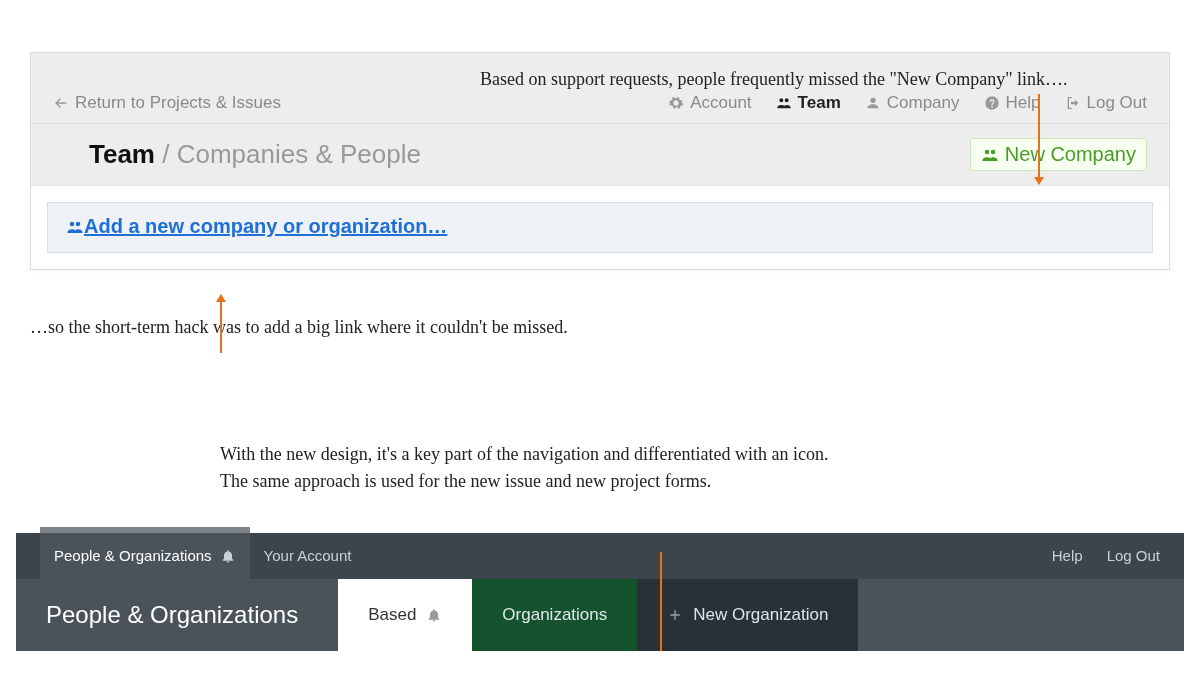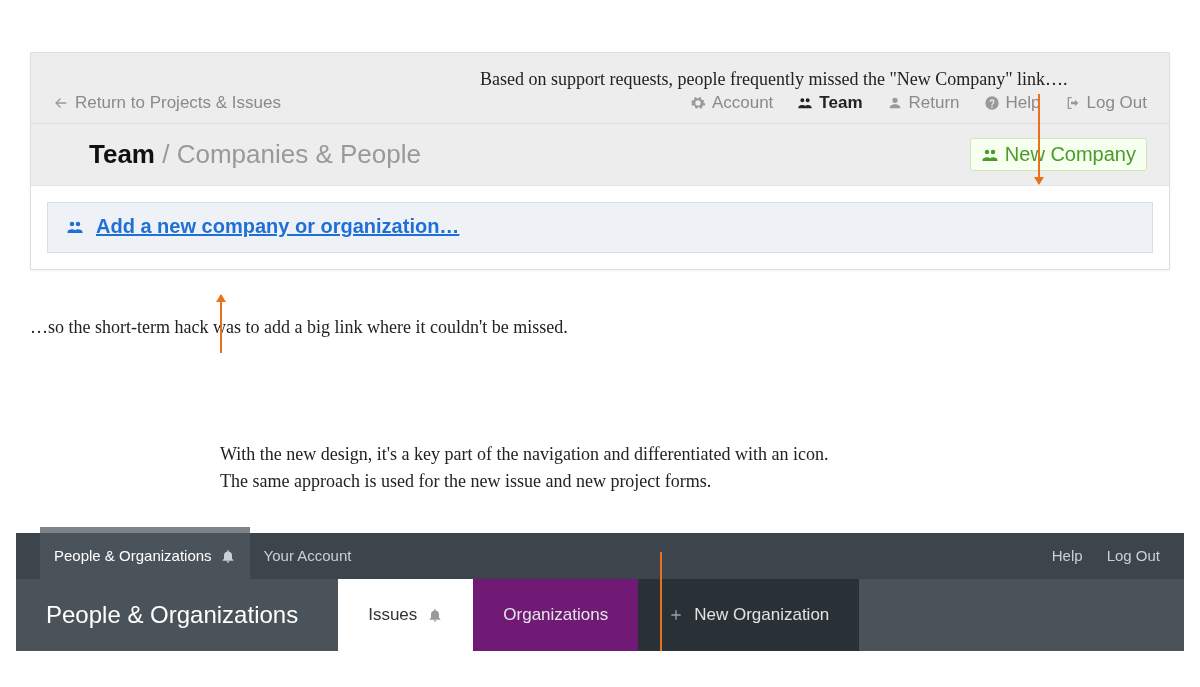--- a/index.html
+++ b/index.html
@@ -83,21 +83,21 @@
     background:#eef1f5;
     padding:12px 18px;
   }
   .p1-addlink {
     color:#1e6fd6;
     font-size:20px;
     font-weight:700;
     text-decoration:underline;
     display:inline-flex;
     align-items:center;
-    gap:12px;
+    gap:0;
     cursor:pointer;
   }
   .p1-addlink .gicon { fill:#1e6fd6; }
 
   
   .anno-top { position:absolute; top:14px; left:480px; width:680px; }
   .anno-mid {
     margin: 44px 30px 0 30px;
   }
   .anno-lower {
@@ -166,21 +166,21 @@
     padding-right:40px;
   }
   .p2-sub {
     display:flex; align-items:center; gap:10px;
     padding:0 30px;
     font-size:17px;
     cursor:pointer;
     color:#e2e6e9;
   }
   .p2-sub.people { background:#fff; color:#333; }
-  .p2-sub.org { background:#701a75; }
+  .p2-sub.org { background:#14532d; }
   .p2-sub.neworg { background:#2a3136; color:#dfe3e6;text-align:center; }
   .p2-sub .gicon { fill:#999; }
   .p2-sub.neworg .gicon { fill:#9aa1a6; }
 
   .wrap { position:relative; width:1200px; }
 </style>
 </head>
 <body>
 
 <div class="wrap">
@@ -206,21 +206,21 @@
         <div class="p1-navitem active">
           <svg class="gicon" viewBox="0 0 24 24">
               <path d="M8 11a3 3 0 100-6 3 3 0 000 6zm8 0a3 3 0 100-6 3 3 0 000 6zM2 19c0-3 4-4 6-4s6 1 6 4v1H2zm12 0c0-1.3-.6-2.3-1.5-3 .9-.6 2.2-1 3.5-1 2 0 6 1 6 4v1h-8z"></path>
             </svg>
           <span>Team</span>
         </div>
         <div class="p1-navitem">
           <svg class="gicon" viewBox="0 0 24 24">
               <path d="M12 12a4 4 0 100-8 4 4 0 000 8zm0 2c-4 0-8 2-8 5v1h16v-1c0-3-4-5-8-5z"></path>
             </svg>
-          <span>Return</span>
+          <span>Company</span>
         </div>
         <div class="p1-navitem">
           <svg class="gicon" viewBox="0 0 24 24">
               <path d="M12 2a10 10 0 100 20 10 10 0 000-20zm1 17h-2v-2h2zm1.6-6.3c-.6.6-1.1 1-1.4 1.5-.2.4-.2.8-.2 1.3h-2c0-.9.1-1.5.4-2 .3-.5.8-1 1.4-1.6.5-.5.8-1 .8-1.6 0-.9-.7-1.5-1.6-1.5-.8 0-1.5.5-1.6 1.4H8.3C8.4 7.6 10 6.3 12 6.3c2.1 0 3.6 1.3 3.6 3.1 0 1-.4 1.8-1 2.3z"></path>
             </svg>
           <span>Help</span>
         </div>
         <div class="p1-navitem">
           <svg class="gicon" viewBox="0 0 24 24">
               <path d="M10 3H4v18h6v-2H6V5h4zM20 12l-5-5v3h-6v4h6v3z"></path>
@@ -278,21 +278,21 @@
       </div>
       <div class="p2-right">
         <span>Help</span>
         <span>Log Out</span>
       </div>
     </div>
 
     <div class="p2-main">
       <div class="p2-heading">People &amp; Organizations</div>
       <div class="p2-sub people">
-        <span>Issues</span>
+        <span>Based</span>
         <svg class="gicon" viewBox="0 0 24 24">
             <path d="M12 22a2 2 0 002-2h-4a2 2 0 002 2zm6-6V11c0-3-2-5.4-5-5.9V4a1 1 0 10-2 0v1.1C8 5.6 6 8 6 11v5l-2 2v1h16v-1z"></path>
           </svg>
       </div>
       <div class="p2-sub org">
         <span>Organizations</span>
       </div>
       <div class="p2-sub neworg">
         <svg class="gicon" viewBox="0 0 24 24">
             <path d="M11 5h2v6h6v2h-6v6h-2v-6H5v-2h6z"></path>

